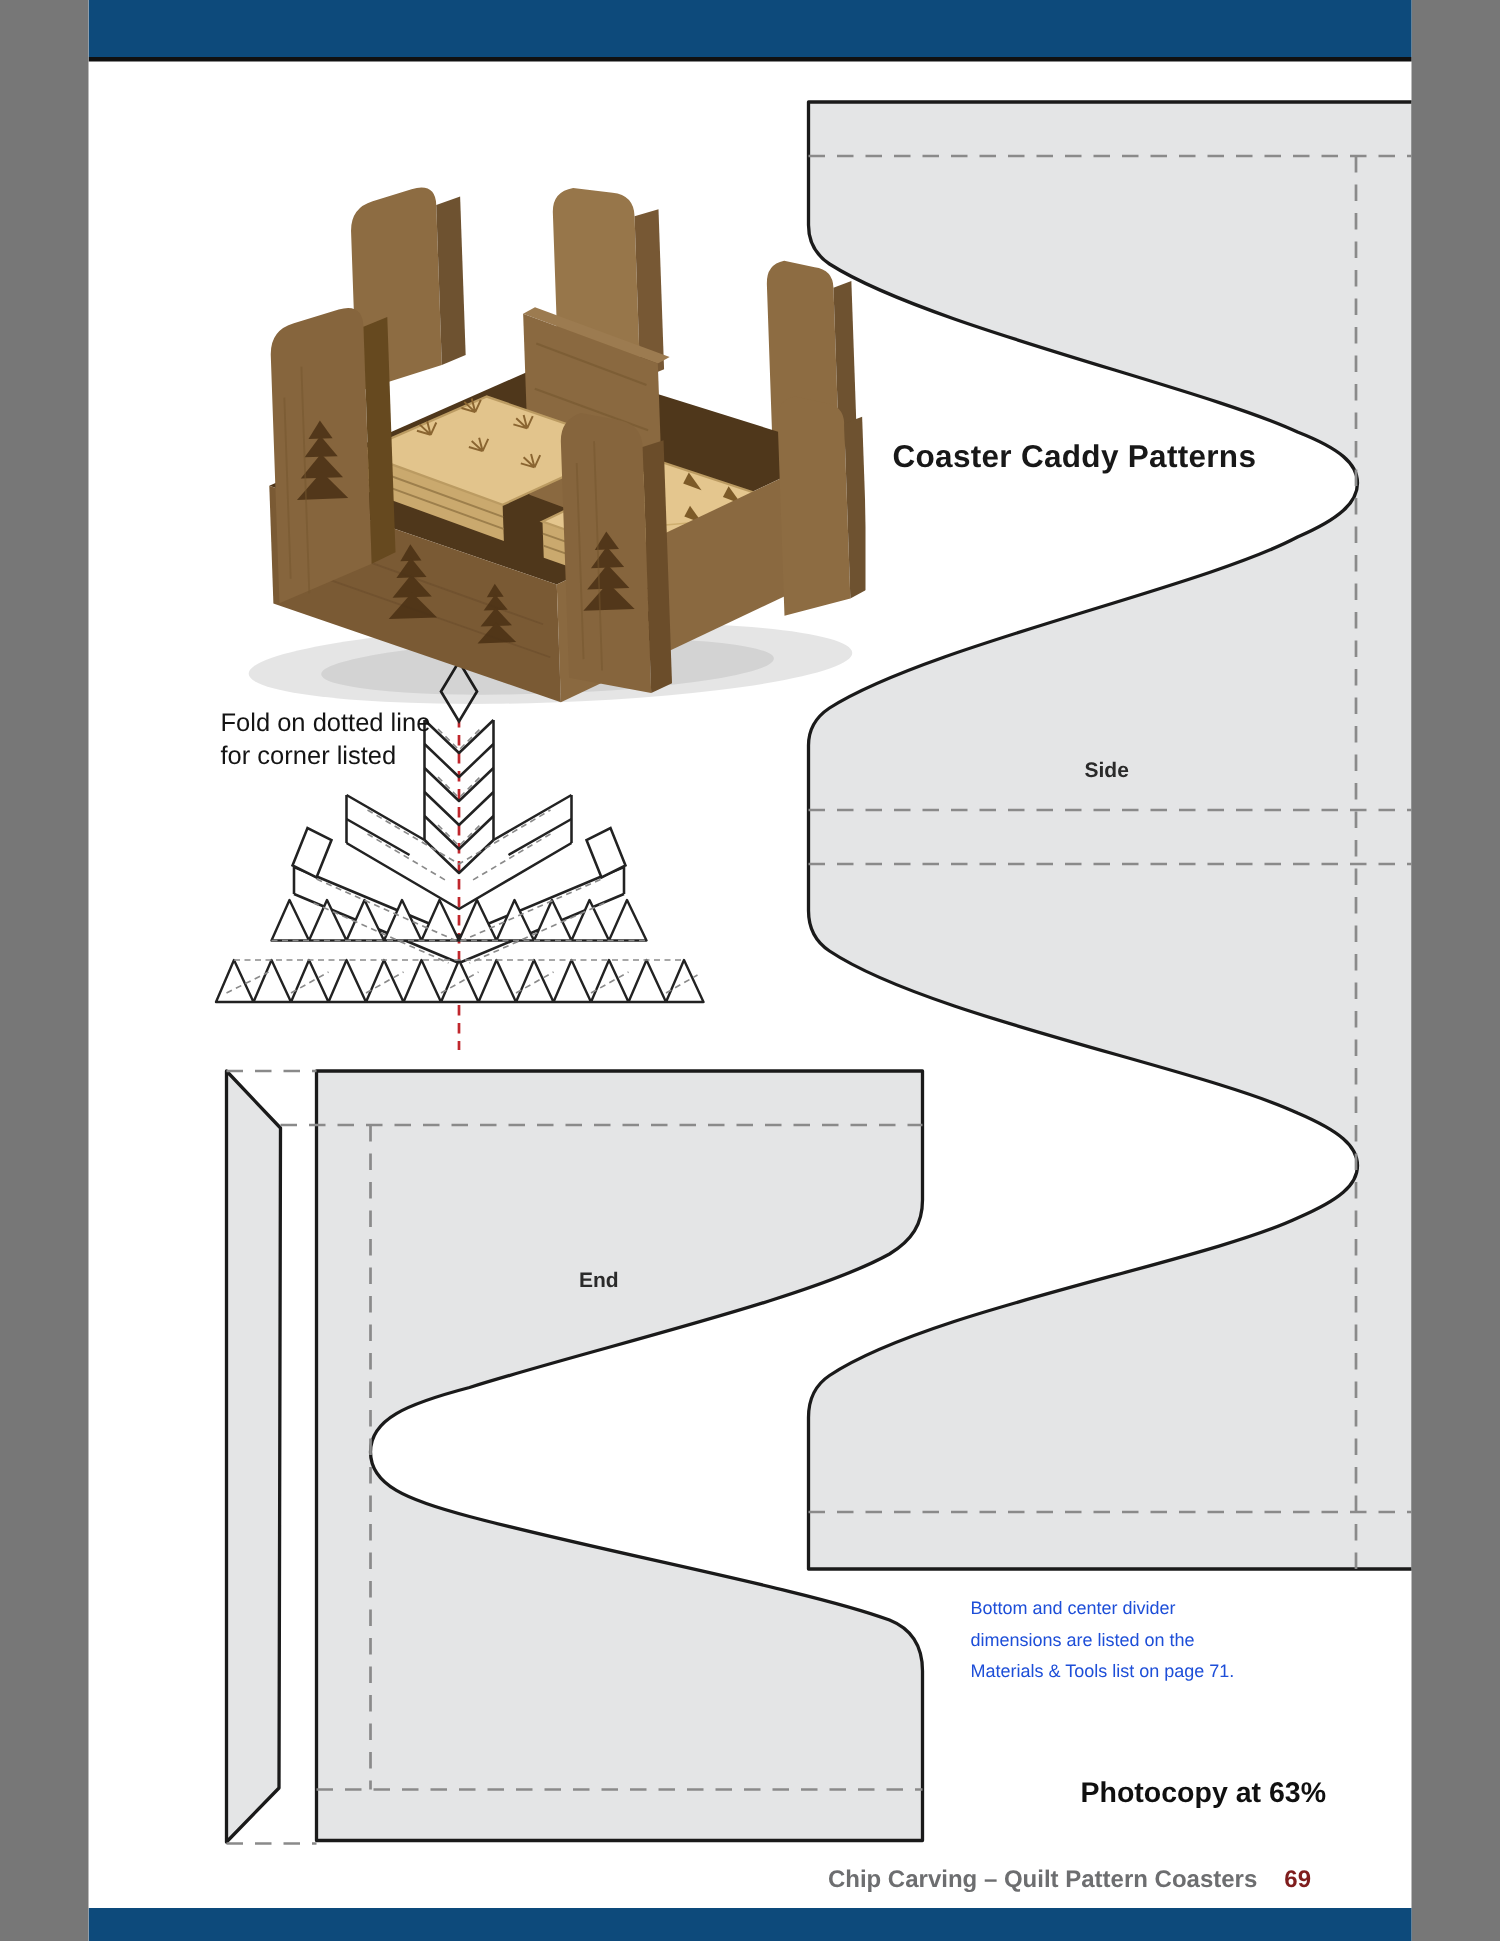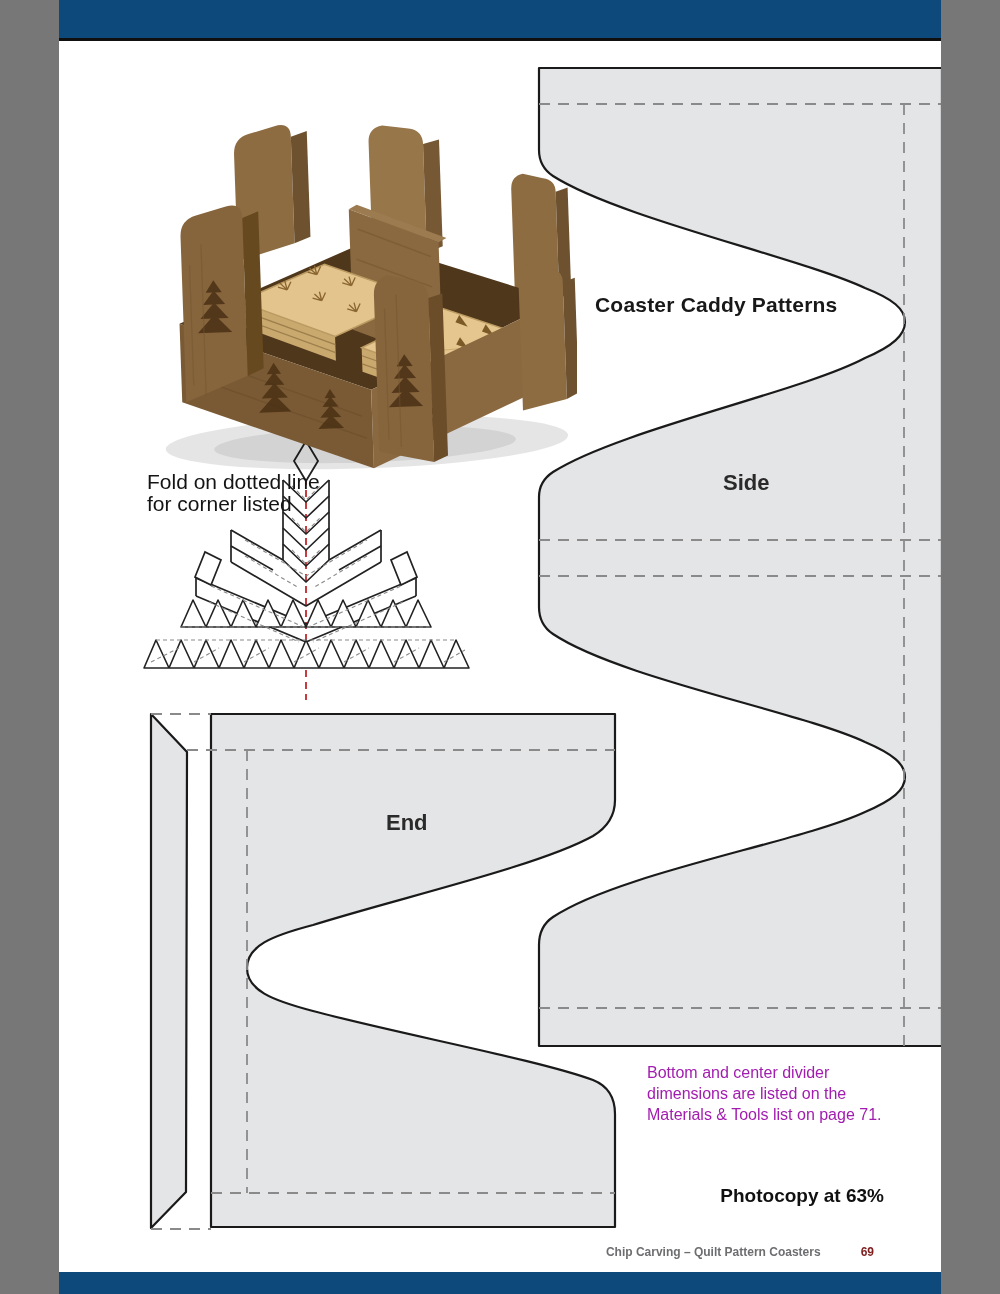--- a/index.html
+++ b/index.html
@@ -9,35 +9,35 @@
     font-family:"Liberation Sans", sans-serif;color:#1a1a1a;
   }
   .topbar{position:absolute;left:0;top:0;width:1000px;height:38px;background:#0d4a7b;}
   .topbar-rule{position:absolute;left:0;top:38px;width:1000px;height:3px;background:#101010;}
   .bottombar{position:absolute;left:0;top:1272px;width:1000px;height:22px;background:#0d4a7b;}
   .art{position:absolute;}
   .patterns-title{
     position:absolute;left:536px;top:293px;font-size:21px;font-weight:bold;
     letter-spacing:.2px;color:#181818;
   }
-  .shape-label{position:absolute;font-size:22px;font-weight:bold;color:#2a2a2a;}
+  .shape-label{position:absolute;font-size:14px;font-weight:bold;color:#2a2a2a;margin-top:35px;}
   .label-side{left:664px;top:470px;}
   .label-end{left:327px;top:810px;}
   .fold-note{
-    position:absolute;left:88px;top:471px;font-size:21px;line-height:22px;color:#141414;
+    position:absolute;left:88px;top:471px;font-size:17px;line-height:22px;color:#141414;
   }
   .divider-note{
-    position:absolute;left:588px;top:1062px;font-size:16px;line-height:21px;color:#a21caf;
+    position:absolute;left:588px;top:1062px;font-size:12px;line-height:21px;color:#1d4ed8;
   }
   .photocopy{
     position:absolute;right:57px;top:1185px;font-size:19px;font-weight:bold;color:#101010;
   }
   .footer{
-    position:absolute;right:67px;top:1245px;display:flex;align-items:baseline;gap:40px;
-    font-size:12px;font-weight:bold;margin-left:20px;
+    position:absolute;right:67px;top:1245px;display:flex;align-items:baseline;gap:18px;
+    font-size:16px;font-weight:bold;margin-left:20px;
   }
   .footer .article{color:#6d6e70;}
   .footer .pageno{color:#7f1d1d;}
   .copyright{
     position:absolute;left:950px;top:1048px;width:196px;
     transform:rotate(-90deg);transform-origin:0 0;
     font-size:13.5px;color:#9b9b9b;letter-spacing:.3px;white-space:nowrap;
   }
 </style>
 </head>

